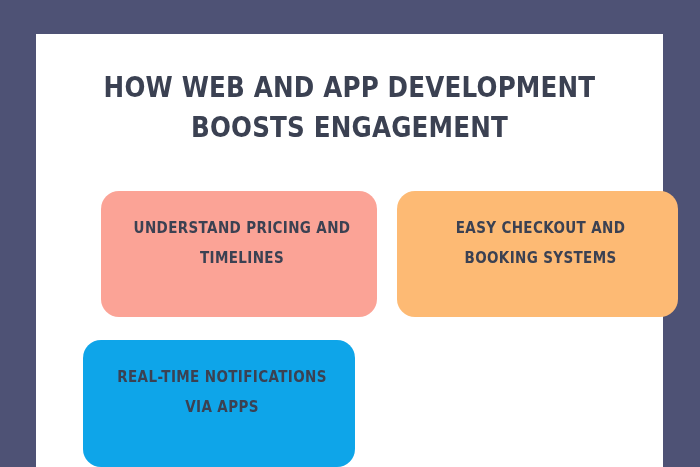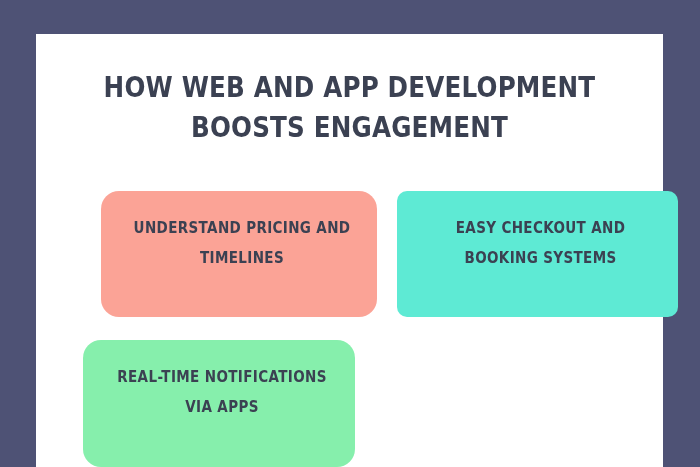--- a/index.html
+++ b/index.html
@@ -81,30 +81,29 @@
     width: 276px;
     height: 126px;
     background: #fba396;
   }
   
   #card-2 {
     left: 361px;
     top: 157px;
     width: 281px;
     height: 126px;
-    background: #5eead4;
-    border-radius: 10px;
+    background: #fdba74;
   }
   
   #card-3 {
     left: 47px;
     top: 306px;
     width: 272px;
     height: 127px;
-    background: #86efac;
+    background: #0ea5e9;
   }
   
   #card-4 {
     left: 362px;
     top: 302px;
     width: 271px;
     height: 131px;
     background: #cfe6fb;
   }
 </style>

